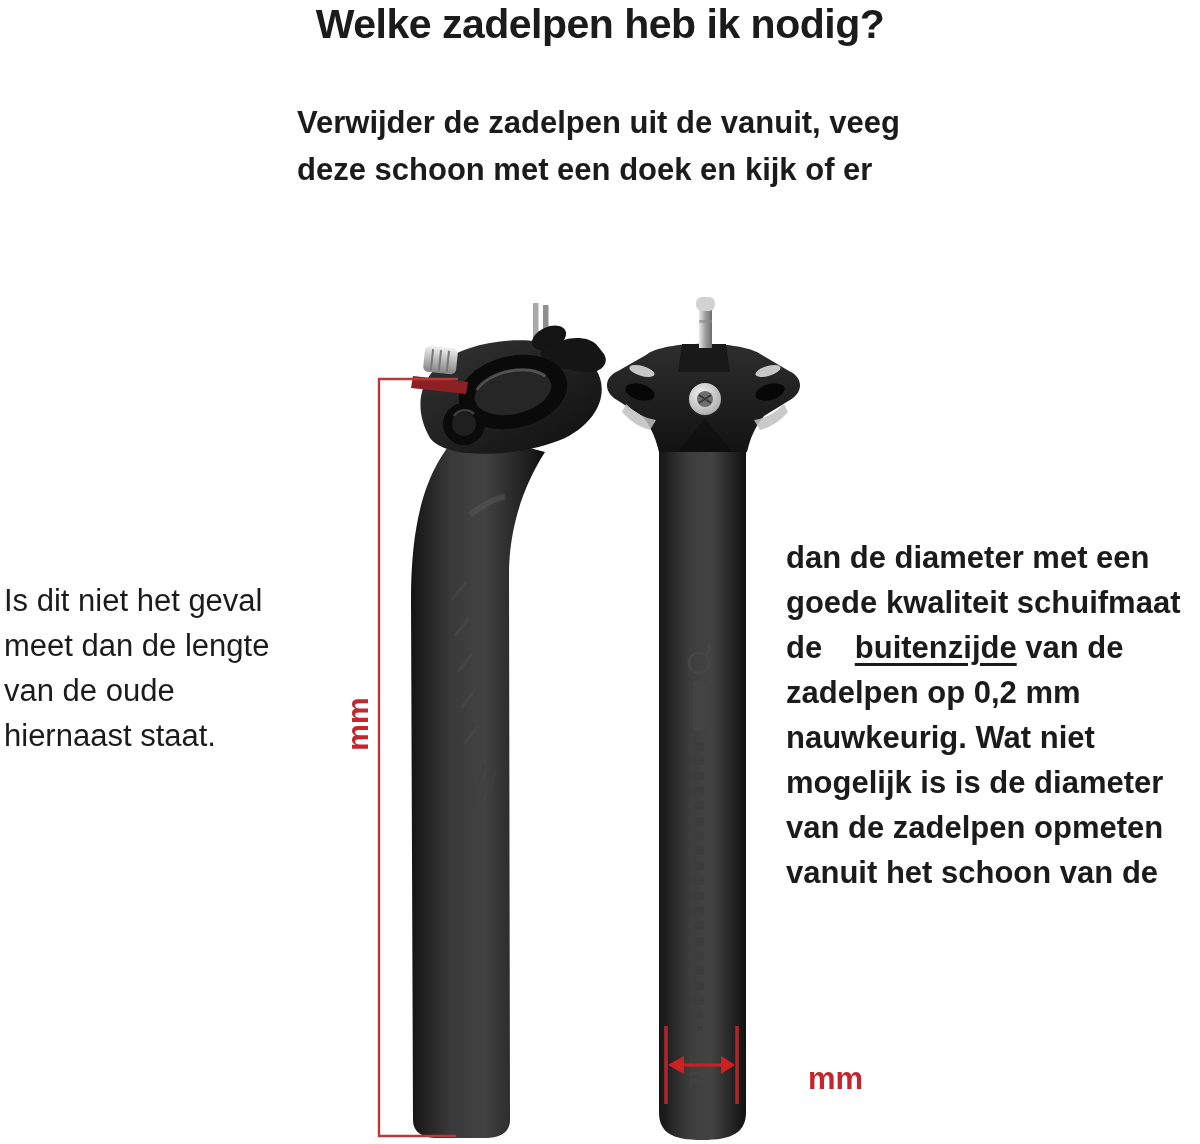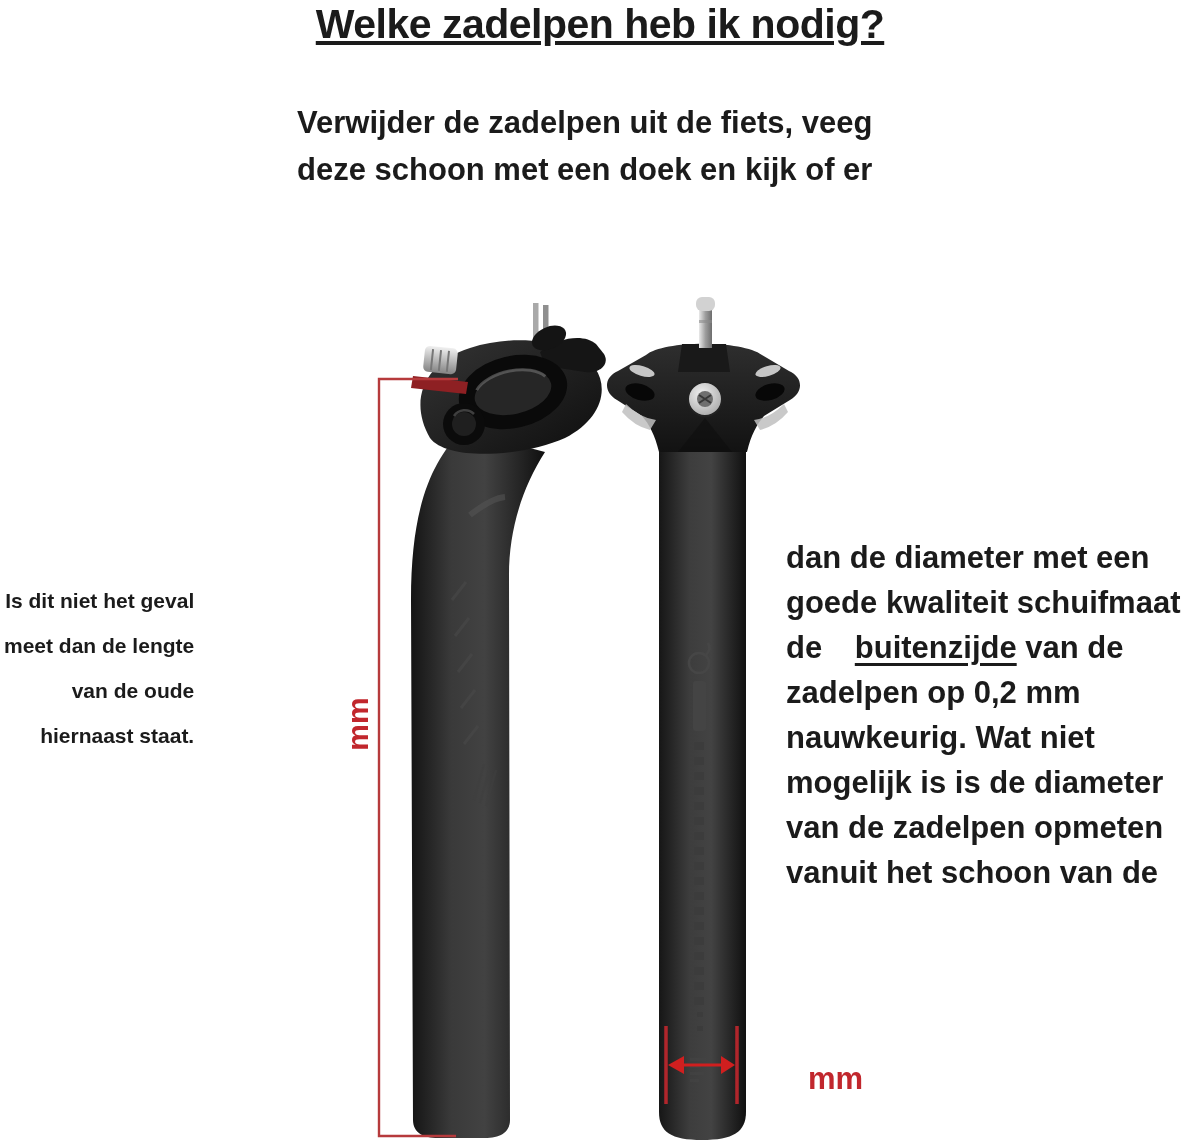--- a/index.html
+++ b/index.html
@@ -6,32 +6,31 @@
   html,body { background:#ffffff; }
   .stage {
     position:relative; width:1200px; height:1144px;
     background:#ffffff; overflow:hidden;
     font-family:"Liberation Sans", sans-serif;
     color:#1b1b1b;
   }
   .title {
     position:absolute; top:1px; left:0; width:100%;
     text-align:center; font-size:41px; font-weight:700;
-    letter-spacing:-0.5px; white-space:nowrap;text-decoration:underline;
+    letter-spacing:-0.5px; white-space:nowrap;
   }
   .intro {
     position:absolute; top:99px; left:297px;
     font-size:31px; font-weight:700; line-height:47px;
     white-space:nowrap;
   }
   .note-left {
     position:absolute; top:578px; left:4px;
-    font-size:21px; font-weight:700; line-height:45px;
+    font-size:31px; font-weight:400; line-height:45px;
     white-space:nowrap;
-    text-align:right;
   }
   .note-right {
     position:absolute; top:535px; left:786px;
     font-size:31px; font-weight:700; line-height:45px;
     white-space:nowrap;
   }
   .u {
     text-decoration:underline;
     text-decoration-thickness:3px;
     text-underline-offset:5px;
@@ -211,21 +210,21 @@
       <path d="M666,1026 V1104 M737,1026 V1104" stroke="#c1272d" stroke-width="3.5" opacity="0.9" fill="none"></path>
       <path d="M682,1065 L723,1065" stroke="#d01f1f" stroke-width="3.2"></path>
       <path d="M668,1065 L684,1056 L684,1074 Z" fill="#d01f1f"></path>
       <path d="M735,1065 L721,1056 L721,1074 Z" fill="#d01f1f"></path>
     </g>
   </svg>
 
   <h1 class="title">Welke zadelpen heb ik nodig?</h1>
 
   <div class="intro">
-    <div>Verwijder de zadelpen uit de fiets, veeg</div>
+    <div>Verwijder de zadelpen uit de vanuit, veeg</div>
     <div>deze schoon met een doek en kijk of er</div>
   </div>
 
   <div class="note-left">
     <div>Is dit niet het geval</div>
     <div>meet dan de lengte</div>
     <div>van de oude</div>
     <div>hiernaast staat.</div>
   </div>
 

